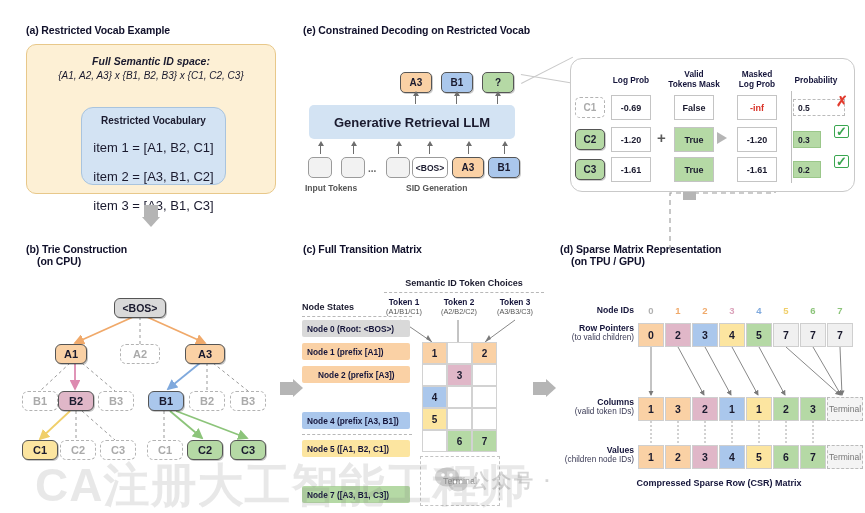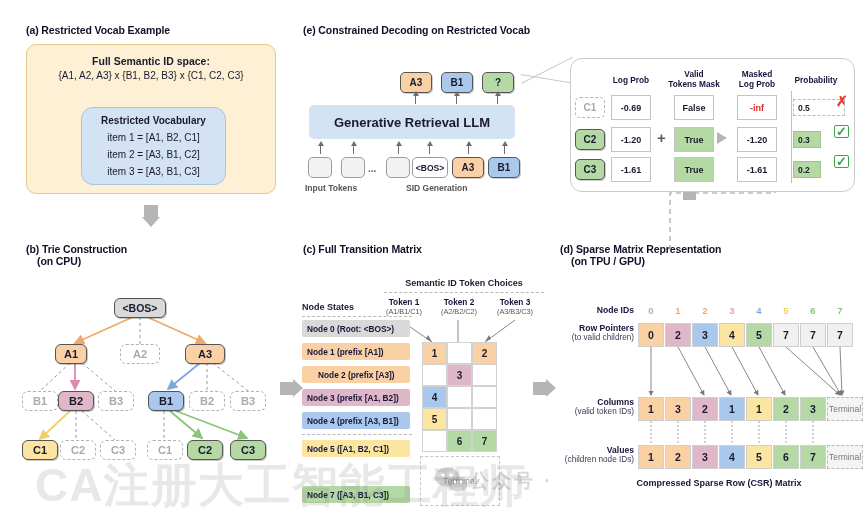--- a/index.html
+++ b/index.html
@@ -36,30 +36,30 @@
   .c-green  { background:#b5d9a5; }
   .c-white  { background:#ffffff; }
   .c-lgray  { background:#f0f0f0; }
 
   
   #panelA { position:absolute; left:26px; top:24px; width:258px; }
   #a-outer {
     position:absolute; left:26px; top:44px; width:250px; height:150px;
     background:#fdf0d5; border:1.2px solid #e8c88a; border-radius:10px;
   }
-  #a-head { position:absolute; left:0; right:0; top:10px; text-align:center; }
+  #a-head { position:absolute; left:0; right:0; top:10px; text-align:center;font-style:italic; }
   #a-head .l1 { font-size:10.5px; font-weight:bold; }
   #a-head .l2 { font-size:10px; margin-top:3px; }
   #a-inner {
     position:absolute; left:54px; top:62px; width:145px; height:78px;
     background:#d3e3f3; border:1.2px solid #a9c4de; border-radius:12px;
     padding-top:7px; text-align:center;
   }
   #a-inner .ttl { font-size:10px; font-weight:bold; }
-  #a-inner .it { font-size:10px; margin-top:6px; }
+  #a-inner .it { font-size:13px; margin-top:14px; }
   .adown-shaft { position:absolute; background:#b5b5b5; }
   .adown-head {
     position:absolute; width:0;height:0;
     border-left:9px solid transparent; border-right:9px solid transparent;
     border-top:10px solid #b5b5b5;
   }
   .aright-shaft { position:absolute; background:#b5b5b5; }
   .aright-head {
     position:absolute; width:0;height:0;
     border-top:9px solid transparent; border-bottom:9px solid transparent;
@@ -276,21 +276,20 @@
     <line x1="215" y1="2" x2="185" y2="24" stroke="#7a7a7a" stroke-width="0.9"></line>
     <polygon points="185,24 191,21 189,17" fill="#7a7a7a"></polygon>
   </svg>
 
   <div style="position:absolute;left:2px;top:44px;font-size:9px;font-weight:bold;">Node States</div>
   <div class="dashline" style="left:2px;top:58px;width:110px;"></div>
 
   <div class="ns-row c-gray" style="top:62px;">Node 0 (Root: &lt;BOS&gt;)</div>
   <div class="ns-row c-orange" style="top:85px;">Node 1 (prefix [A1])</div>
   <div class="ns-row c-orange" style="top:108px;padding-left:16px;">Node 2 (prefix [A3])</div>
-  <div class="ns-row c-pink" style="top:131px;">Node 3 (prefix [A1, B2])</div>
   <div class="ns-row c-blue" style="top:154px;">Node 4 (prefix [A3, B1])</div>
   <div class="dashline" style="left:2px;top:176px;width:110px;"></div>
   <div class="ns-row c-yellow" style="top:182px;">Node 5 ([A1, B2, C1])</div>
   <div class="ns-row c-green" style="top:228px;">Node 7 ([A3, B1, C3])</div>
 
   <div class="mcell c-orange" style="left:122px;top:84px;">1</div>
   <div class="mcell c-white" style="left:147px;top:84px;"></div>
   <div class="mcell c-orange" style="left:172px;top:84px;">2</div>
 
   <div class="mcell c-white" style="left:122px;top:106px;"></div>

